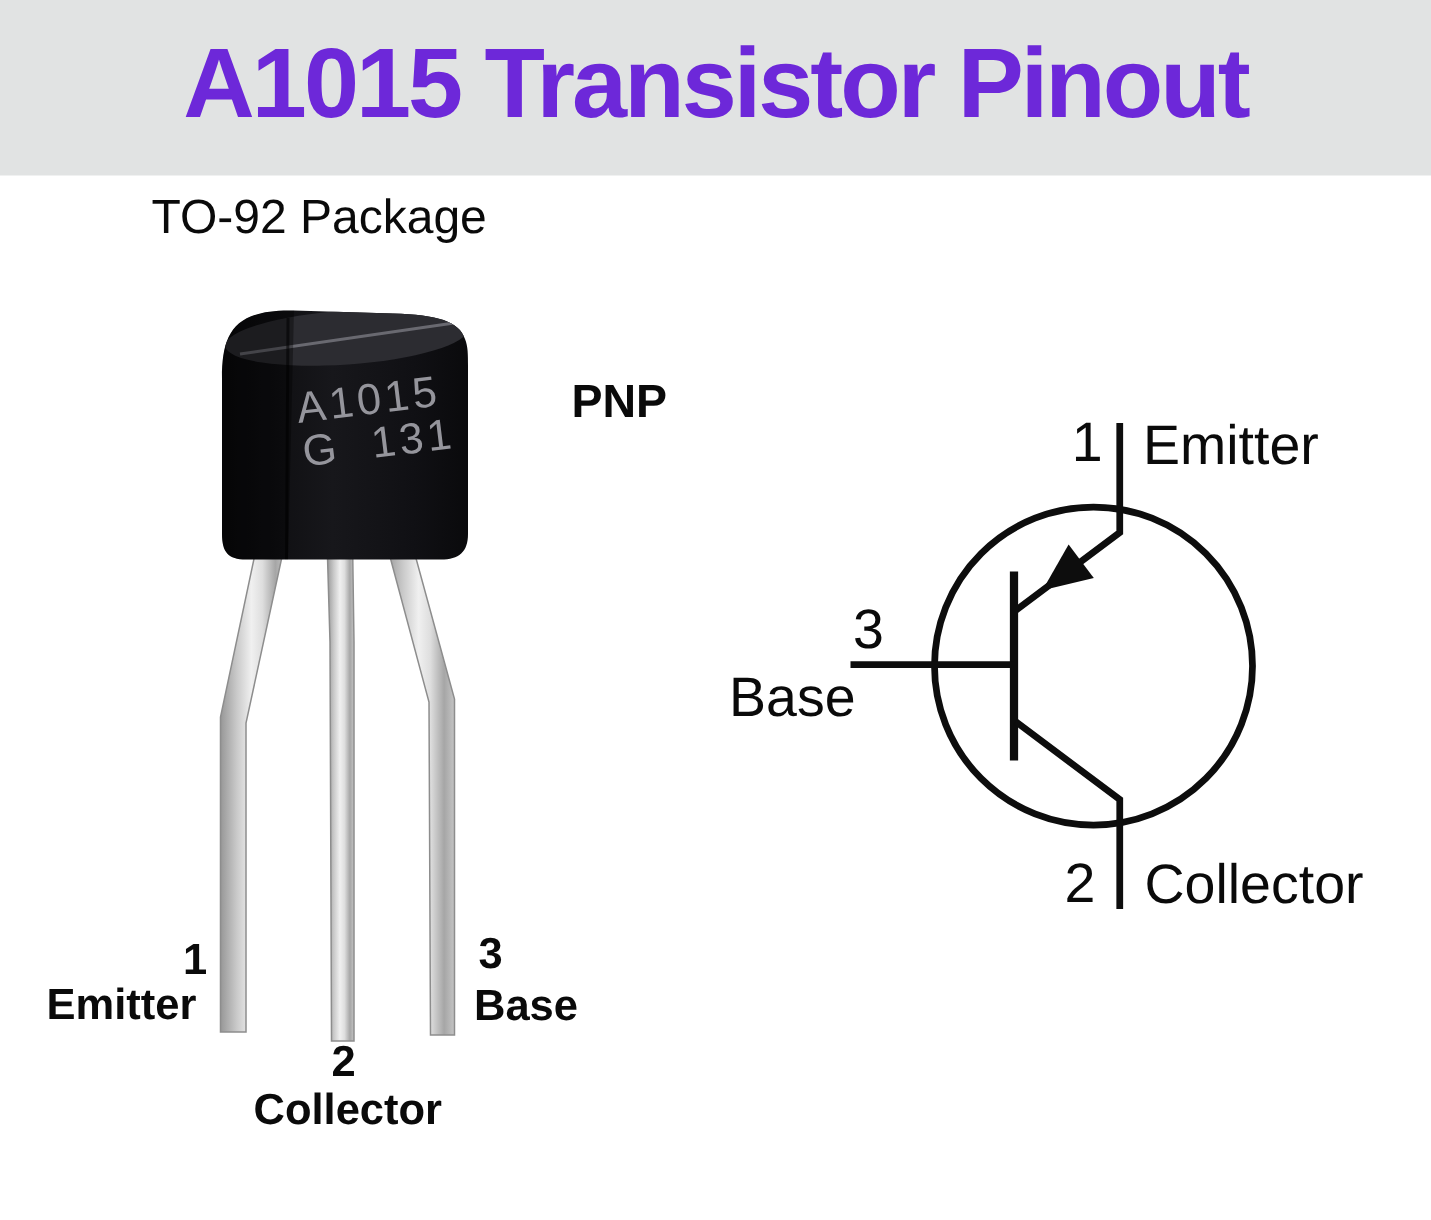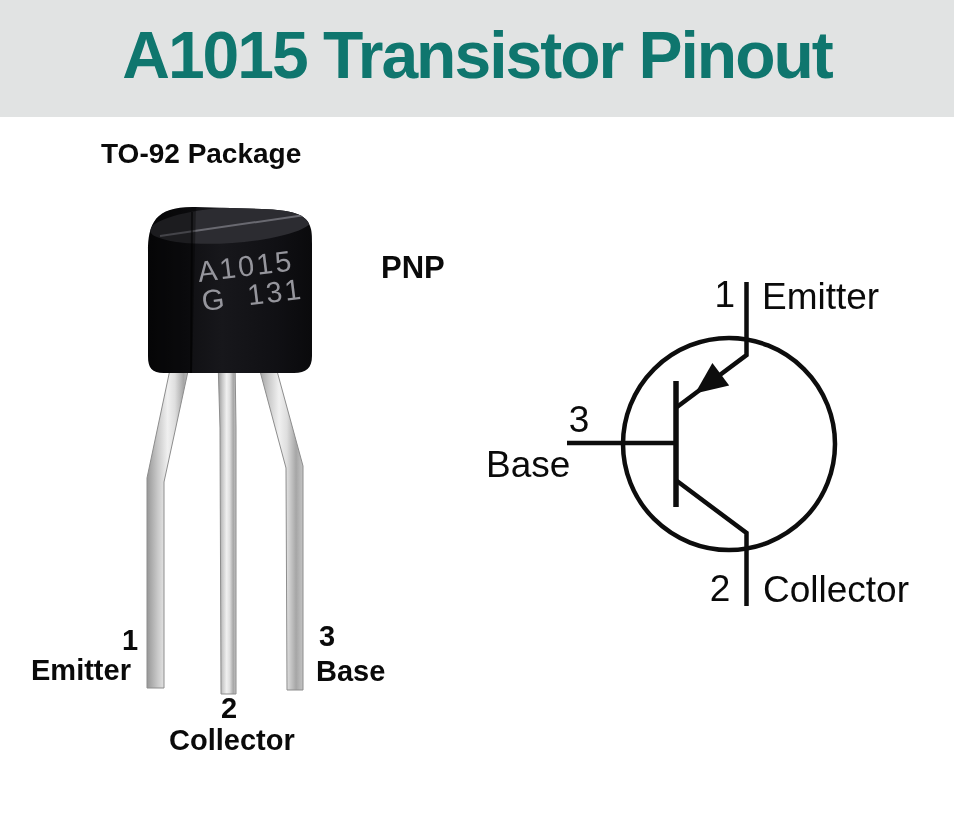--- a/index.html
+++ b/index.html
@@ -21,25 +21,25 @@
     color:var(--text);
   }
   .banner{
     position:absolute;left:0;top:0;width:954px;height:117px;
     background:var(--header-bg);
   }
   .page-title{
     position:absolute;left:0;top:22px;width:954px;
     text-align:center;
     font-size:66px;line-height:1;font-weight:700;letter-spacing:-2px;
-    color:#0f766e;
+    color:#6d28d9;
   }
   .full-svg{position:absolute;left:0;top:0;width:954px;height:813px;}
   .lbl{position:absolute;line-height:1;white-space:nowrap;}
-  .to92{left:101px;top:140px;font-size:28px;font-weight:700;}
+  .to92{left:101px;top:128px;font-size:32px;font-weight:400;}
   .pnp{left:344px;top:252px;font-size:31px;font-weight:600;margin-left:37px;}
   .photo-lbl{font-size:29px;font-weight:600;}
   .num{width:40px;text-align:center;}
   .sch-lbl{font-size:37px;font-weight:400;}
   .marking{
     font-family:"Liberation Sans", sans-serif;
     font-size:29px;
     letter-spacing:2.5px;
     fill:var(--marking-gray);
   }

